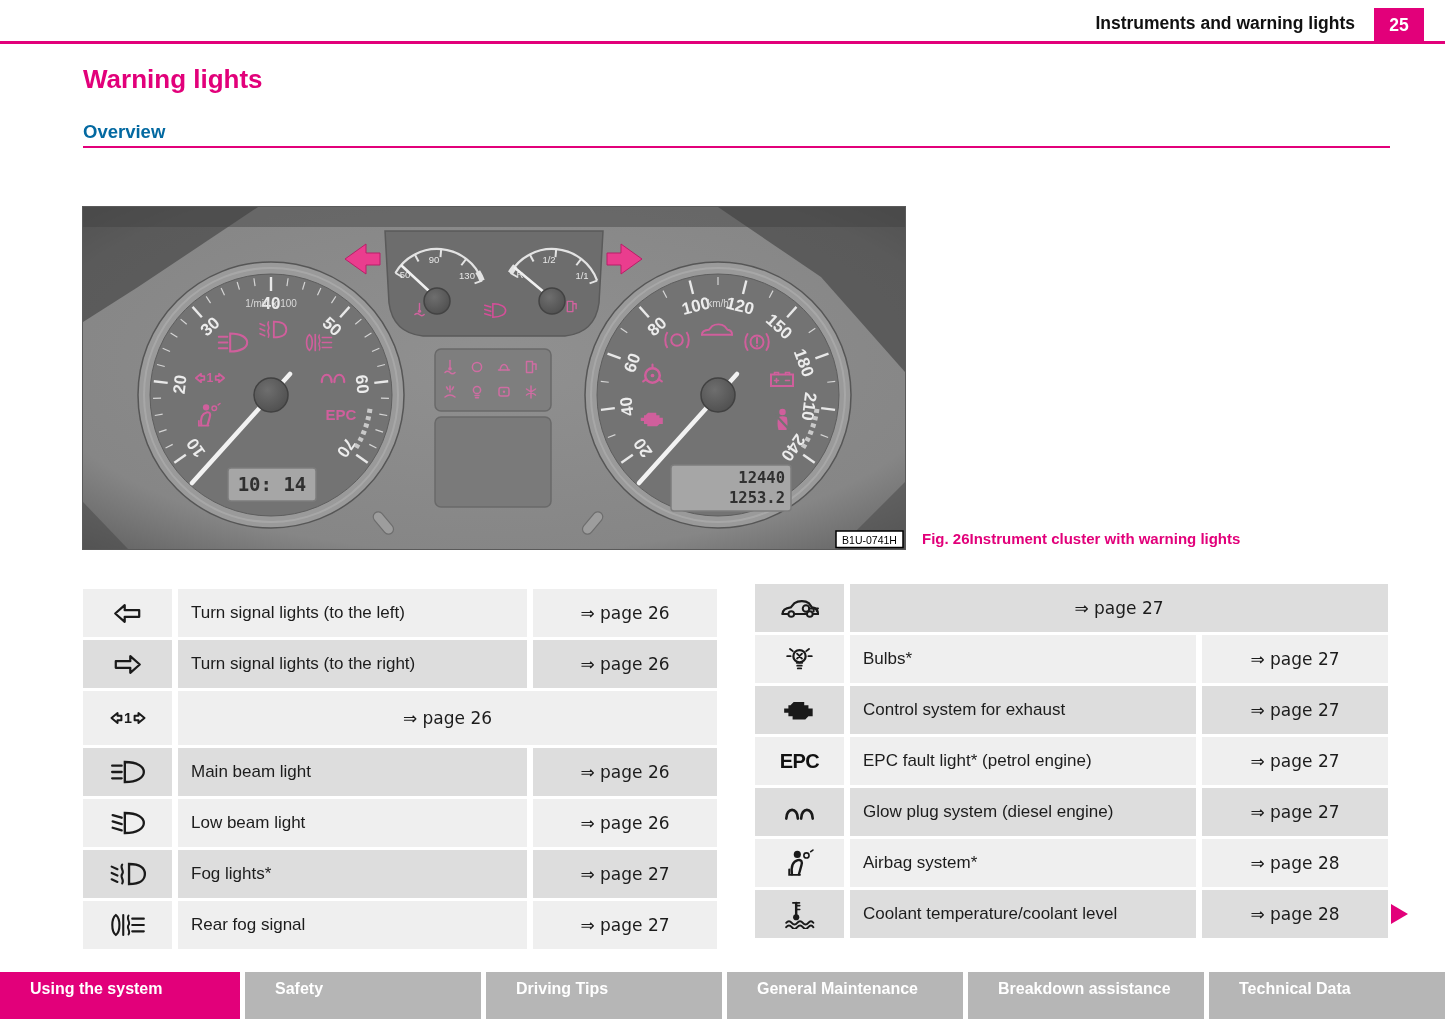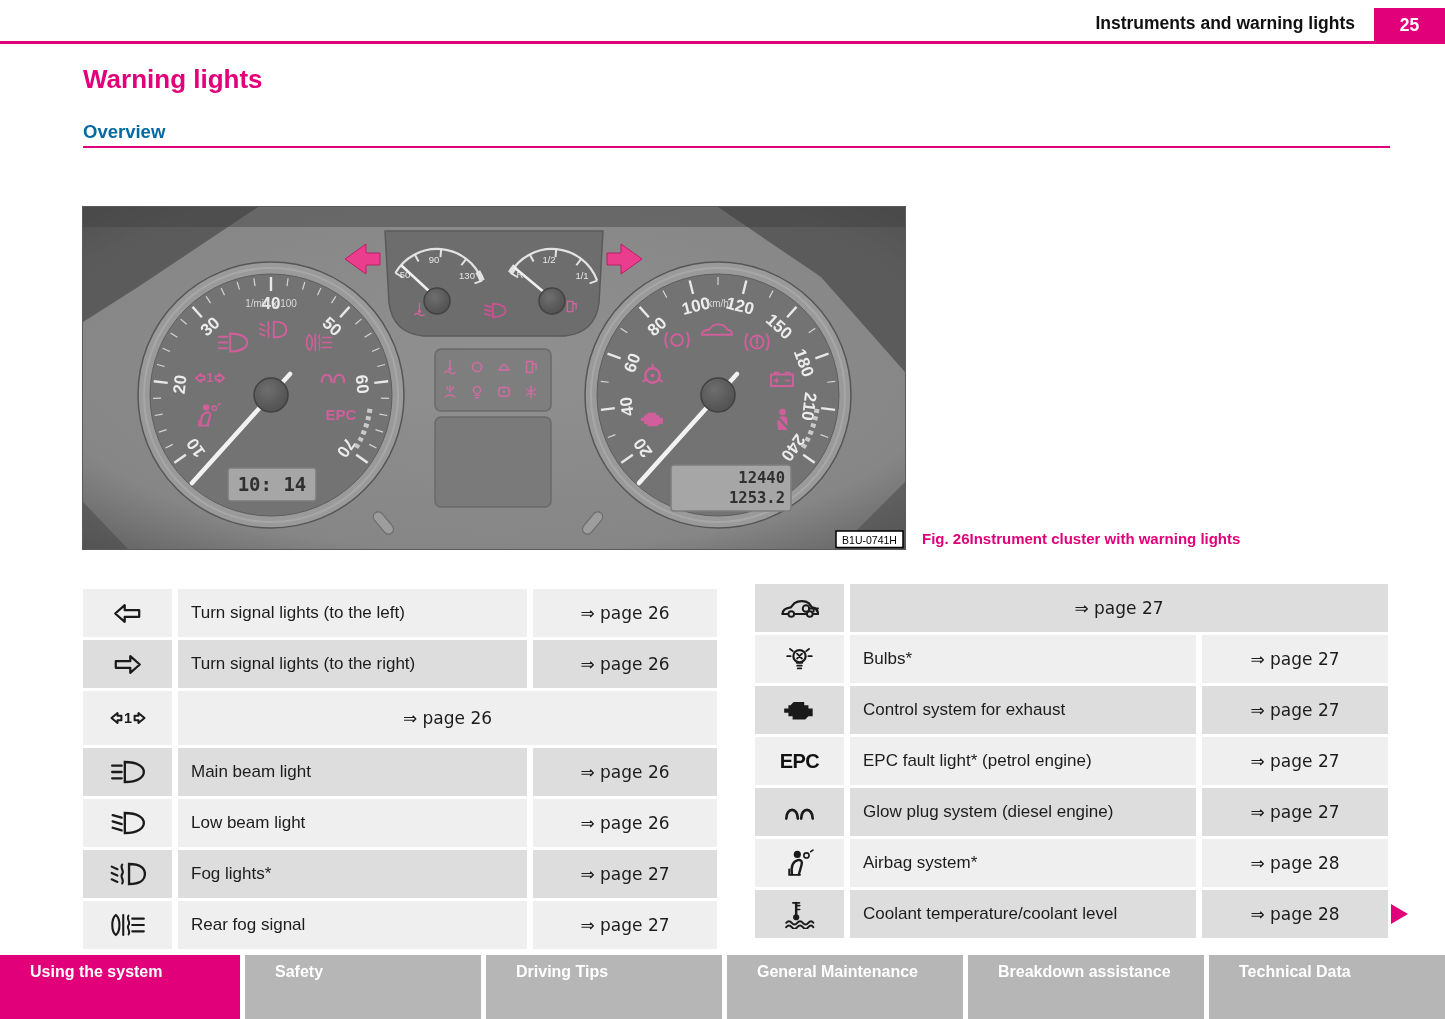--- a/index.html
+++ b/index.html
@@ -1,21 +1,21 @@
 <!DOCTYPE html>
 <html><head>
 <meta charset="utf-8">
 <style>
   html,body{margin:0;padding:0;background:#ffffff;}
   .page{position:relative;width:1445px;height:1019px;background:#fff;
         font-family:"Liberation Sans",sans-serif;overflow:hidden;}
 
   
   .hdr-title{position:absolute;top:13px;right:90px;font-size:17.5px;font-weight:bold;color:#111;}
-  .hdr-pagebox{position:absolute;top:8px;left:1374px;width:71px;height:34px;
+  .hdr-pagebox{position:absolute;top:8px;left:1374px;width:50px;height:34px;
                display:flex;align-items:center;justify-content:center;
                color:#fff;font-weight:bold;font-size:17.5px;}
   .hdr-rule{position:absolute;top:41px;left:0;width:1445px;height:2.5px;}
 
   
   .h1{position:absolute;left:83px;top:64px;font-size:26px;font-weight:bold;}
   .h2{position:absolute;left:83px;top:121px;font-size:18.5px;font-weight:bold;}
   .h2-rule{position:absolute;left:83px;top:146px;width:1307px;height:1.6px;}
   .intro{position:absolute;left:83px;top:159px;font-size:17.5px;font-style:italic;color:#111;}
 
@@ -37,21 +37,21 @@
   .cref{flex:1;display:flex;align-items:center;justify-content:center;
         font-size:17px;color:#1c1c1c;font-family:"DejaVu Sans","Liberation Sans",sans-serif;}
   .wrow.light>div{background:#efefef;}
   .wrow.dark>div{background:#dddddd;}
   .epc-text{font-size:20px;font-weight:bold;letter-spacing:-0.5px;color:#111;}
   .next-marker{position:absolute;left:1391px;top:904px;width:0;height:0;
                border-top:10px solid transparent;border-bottom:10px solid transparent;
                border-left:17px solid #e2007a;}
 
   
-  .footer{position:absolute;left:0;bottom:0;width:1445px;height:64px;display:flex;gap:5px;}
+  .footer{position:absolute;left:0;bottom:0;width:1445px;height:47px;display:flex;gap:5px;}
   .fitem{color:#fff;font-weight:bold;font-size:16px;padding:8px 0 0 30px;box-sizing:border-box;flex:1;}
   .fitem.active{flex:0 0 240px;}
 </style>
 </head>
 <body>
 
 <svg width="0" height="0" style="position:absolute">
   <defs>
     <radialGradient id="gbg" cx="50%" cy="45%" r="78%">
       <stop offset="0" stop-color="#909090"></stop>

